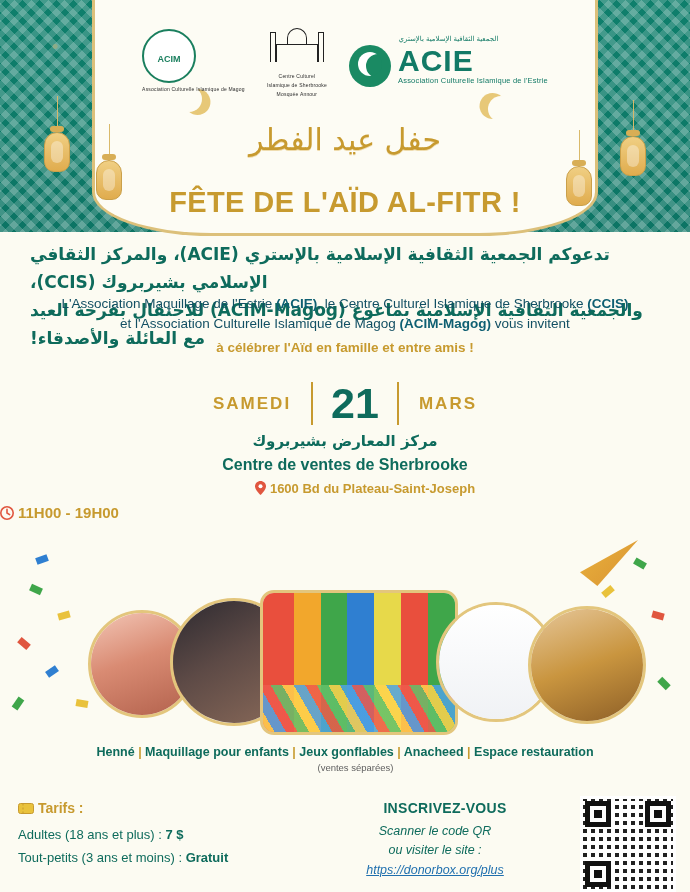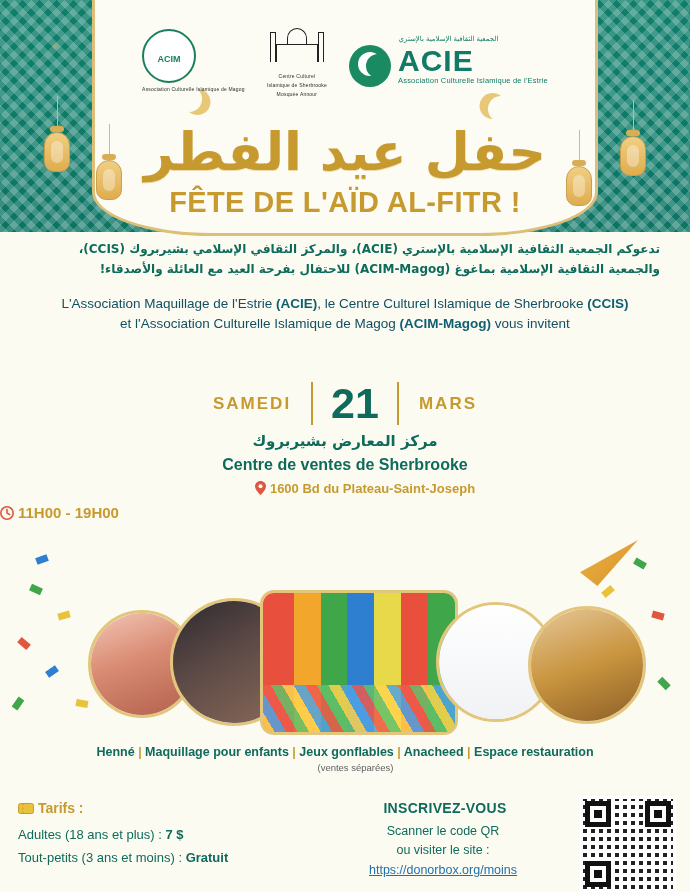--- a/index.html
+++ b/index.html
@@ -90,32 +90,32 @@
     content:""; position:absolute; left:9px; top:7px; width:24px;height:24px;border-radius:50%;
     background:#1a8a63; box-shadow: 8px 2px 0 0 #fff inset;
   }
   .acie-text .big{ font-size:30px; font-weight:bold; color:#127a66; letter-spacing:1px; line-height:1; }
   .acie-text .small{ font-size:7.5px; color:#127a66; letter-spacing:.2px; }
   .acie-arabic{ font-size:7px; color:#127a66; text-align:center; margin-bottom:2px;}
   
   .arabic-title {
     position:absolute; top:122px; left:0; right:0; text-align:center;
     font-family:"DejaVu Sans", sans-serif;
-    font-size:52px; color:#c79a2f; font-weight:bold; direction:rtl;
+    font-size:30px; color:#c79a2f; font-weight:normal; direction:rtl;
     text-shadow: 0 1px 0 #efdcae;
   }
   .fr-title {
     position:absolute; top:186px; left:0; right:0; text-align:center;
     font-size:29px; font-weight:bold; color:#c79a2f; letter-spacing:.4px;
   }
   
   .ar-para {
-    position:absolute; top:240px; left:30px; right:30px; text-align:right;
+    position:absolute; top:240px; left:30px; right:30px; text-align:left;
     direction:rtl; font-family:"DejaVu Sans", sans-serif;
-    color:#0e6b5c; font-size:12px; line-height:1.65; font-weight:bold;
+    color:#0e6b5c; font-size:17px; line-height:1.65; font-weight:bold;
   }
   .fr-para {
     position:absolute; top:294px; left:24px; right:24px; text-align:center;
     color:#124f63; font-size:13.5px; line-height:1.5;
   }
   .fr-para b{ color:#0e5f72; }
   .fr-sub {
     position:absolute; top:340px; left:0; right:0; text-align:center;
     color:#c79a2f; font-size:13.5px; font-weight:bold;
   }
@@ -186,22 +186,22 @@
   .tarifs-title {
     position:absolute; left:18px; top:14px; color:#c79a2f; font-size:14px; font-weight:bold;
   }
   .tarifs { position:absolute; left:18px; top:38px; color:#0e6b5c; font-size:13px; line-height:1.75; }
   .tarifs b{ color:#0e6b5c; }
   .inscrivez {
     position:absolute; right:130px; top:14px; width:230px; text-align:center;
     color:#0e6b5c; font-size:14px; font-weight:bold; letter-spacing:.3px;
   }
   .qrtext {
-    position:absolute; right:132px; top:36px; width:230px; text-align:center;
-    color:#0e6b5c; font-size:12.5px; line-height:1.55;
+    position:absolute; right:140px; top:36px; width:230px; text-align:center;
+    color:#0e6b5c; font-size:12.5px; line-height:1.55;font-style:italic;
   }
   .qrtext a{ color:#1f6fae; text-decoration:underline; }
   .qr {
     position:absolute; right:14px; top:10px; width:96px; height:96px;
     background:#fff; padding:3px;
   }
   .qr .cells{ width:100%;height:100%;
     background-image:
       repeating-linear-gradient(90deg,#111 0 4px, #fff 4px 8px),
       repeating-linear-gradient(0deg,#111 0 4px, #fff 4px 8px);
@@ -287,20 +287,21 @@
   </div>
 
   <div class="fr-para">
     <div>
       <span>L'Association Maquillage de l'Estrie </span><b>(ACIE)</b><span>, le Centre Culturel Islamique de Sherbrooke </span><b>(CCIS)</b>
     </div>
     <div>
       <span>et l'Association Culturelle Islamique de Magog </span><b>(ACIM-Magog)</b><span> vous invitent</span>
     </div>
   </div>
+  <div class="fr-sub">à célébrer l'Aïd en famille et entre amis !</div>
 
   <div class="datebar">
     <div class="day">SAMEDI</div>
     <div class="num">21</div>
     <div class="month">MARS</div>
   </div>
 
   <div class="venue-ar">مركز المعارض بشيربروك</div>
   <div class="venue">Centre de ventes de Sherbrooke</div>
   <div class="addr">
@@ -387,21 +388,21 @@
       </div>
       <div>
         <span>Tout-petits (3 ans et moins) : </span><b>Gratuit</b>
       </div>
     </div>
 
     <div class="inscrivez">INSCRIVEZ-VOUS</div>
     <div class="qrtext">
       <div>Scanner le code QR</div>
       <div>ou visiter le site :</div>
-      <a href="#">https://donorbox.org/moins</a>
+      <a href="#">https://donorbox.org/plus</a>
     </div>
 
     <div class="qr">
       <div class="cells"></div>
       <div class="fp fp1">
           <i></i>
         </div>
       <div class="fp fp2">
           <i></i>
         </div>

